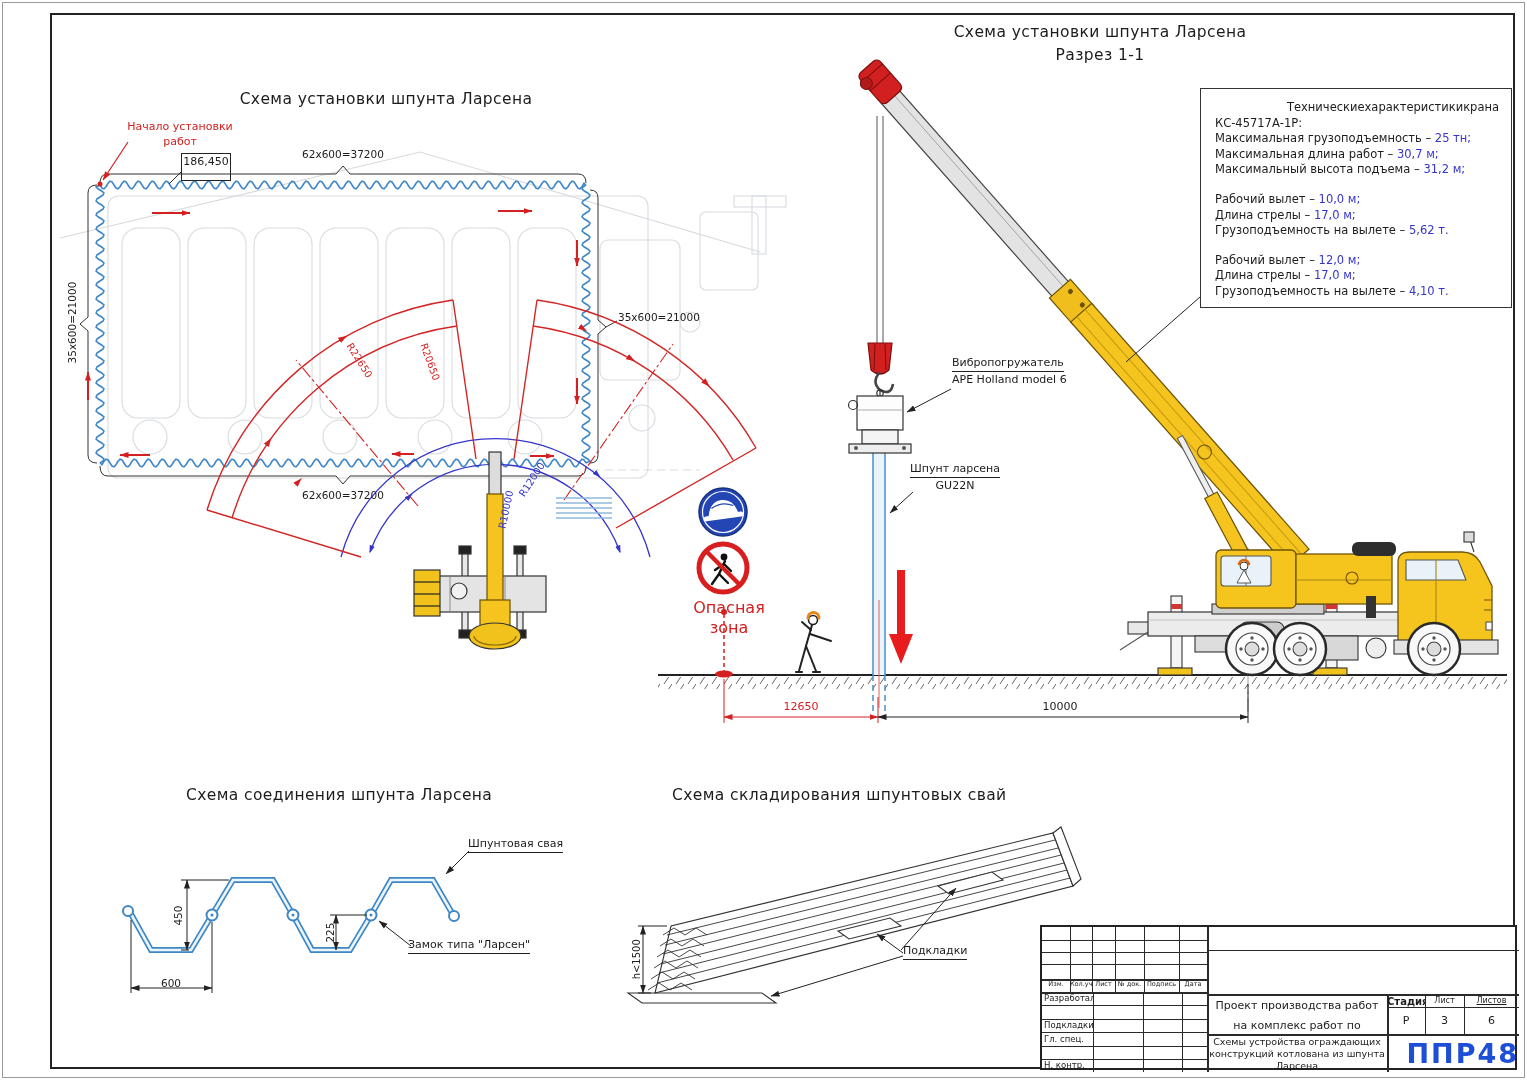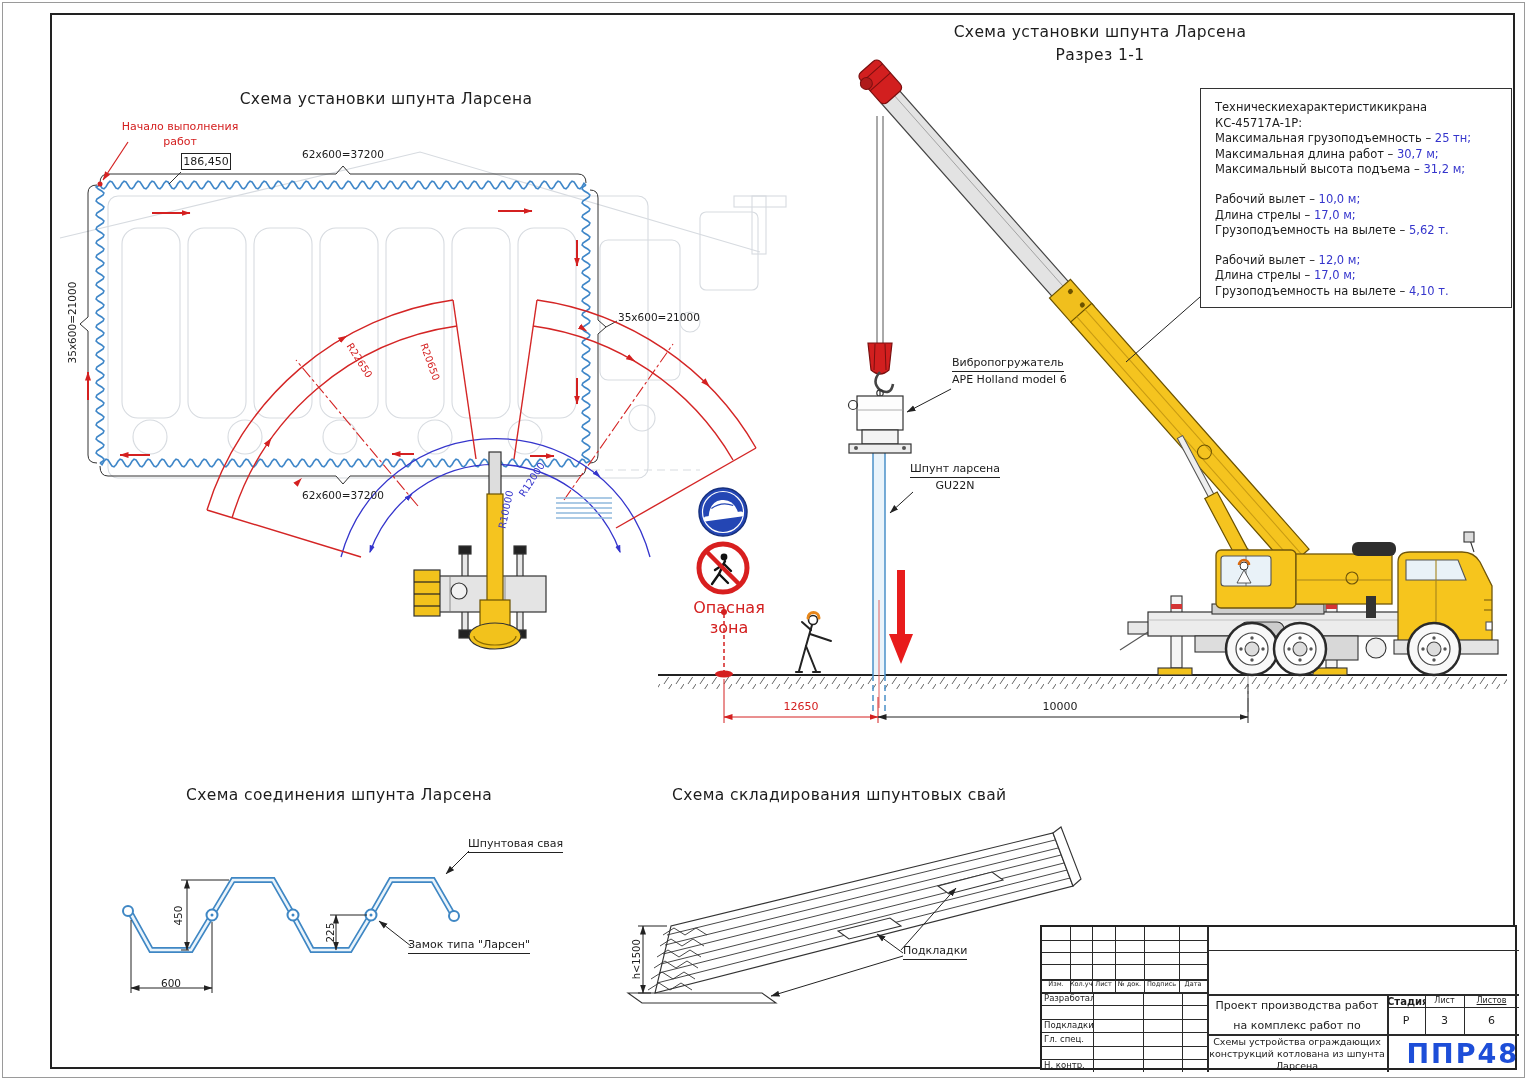--- a/index.html
+++ b/index.html
@@ -14,21 +14,21 @@
   .dim{font-size:10.5px;white-space:nowrap;}
   .lbl{font-size:11px;white-space:nowrap;}
   .red{color:#d42020;}
   .blue{color:#3535cc;}
   .shelf{border-bottom:1.2px solid #222;padding-bottom:1px;display:inline-block;}
   .rot{transform-origin:center center;}
   .box{border:1.3px solid #222;box-sizing:border-box;}
   
   #specs{position:absolute;left:1200px;top:88px;width:312px;height:220px;border:1.6px solid #333;
          box-sizing:border-box;padding:11px 12px 8px 14px;font-size:11.5px;line-height:15.6px;}
-  #specs .jrow{display:flex;justify-content:flex-start;}
+  #specs .jrow{display:flex;justify-content:flex-end;}
   .srow{white-space:nowrap;}
   .gap{height:14px;}
   
   #tb{position:absolute;left:1040px;top:925px;width:477px;height:145px;border:2px solid #222;box-sizing:border-box;background:#fff;}
   #tb .ln{position:absolute;background:#2a2a2a;}
   #tb .cell{position:absolute;font-size:8.5px;overflow:hidden;}
   #tb .hc{font-size:6.5px;text-align:center;}
   #logo{position:absolute;left:345px;top:110px;width:132px;height:35px;text-align:right;
         font-size:27px;font-weight:bold;color:#1d4ed8;letter-spacing:2px;line-height:34px;}
 </style>
@@ -408,25 +408,25 @@
       <line x1="643" y1="926" x2="643" y2="993" marker-start="url(#aK)" marker-end="url(#aK)"></line>
       <path d="M903,953 L877,934" marker-end="url(#aK)"></path>
       <path d="M903,956 L771,996" marker-end="url(#aK)"></path>
       <path d="M901,950 L956,888" marker-end="url(#aK)"></path>
     </g>
   </svg>
 
   <div class="t h1 ctr" style="left:236px;top:90px;width:300px;">Схема установки шпунта Ларсена</div>
 
   <div class="t lbl red ctr" style="left:115px;top:119px;width:130px;line-height:15px;">
-    <div>Начало выполнения</div>
+    <div>Начало установки</div>
       <div>работ</div>
   </div>
 
-  <div class="t box ctr" style="left:181px;top:153px;width:50px;height:17px;font-size:11px;line-height:15px;">186,450</div>
+  <div class="t box ctr" style="left:181px;top:153px;width:50px;height:28px;font-size:11px;line-height:15px;">186,450</div>
 
   <div class="t dim ctr" style="left:263px;top:148px;width:160px;">62x600=37200</div>
   <div class="t dim ctr" style="left:263px;top:489px;width:160px;">62x600=37200</div>
   <div class="t dim ctr rot" style="left:18px;top:316px;width:110px;transform:rotate(-90deg);">35x600=21000</div>
   <div class="t dim" style="left:618px;top:311px;width:80px;">35x600=21000</div>
 
   <div class="t red rot" style="left:336px;top:361px;width:54px;font-size:10px;transform:rotate(58deg);">R22650</div>
   <div class="t red rot" style="left:405px;top:363px;width:54px;font-size:10px;transform:rotate(70deg);">R20650</div>
   <div class="t blue rot" style="left:510px;top:468px;width:52px;font-size:10px;transform:rotate(-57deg);">R12000</div>
   <div class="t blue rot" style="left:482px;top:497px;width:52px;font-size:10px;transform:rotate(-78deg);">R10000</div>

